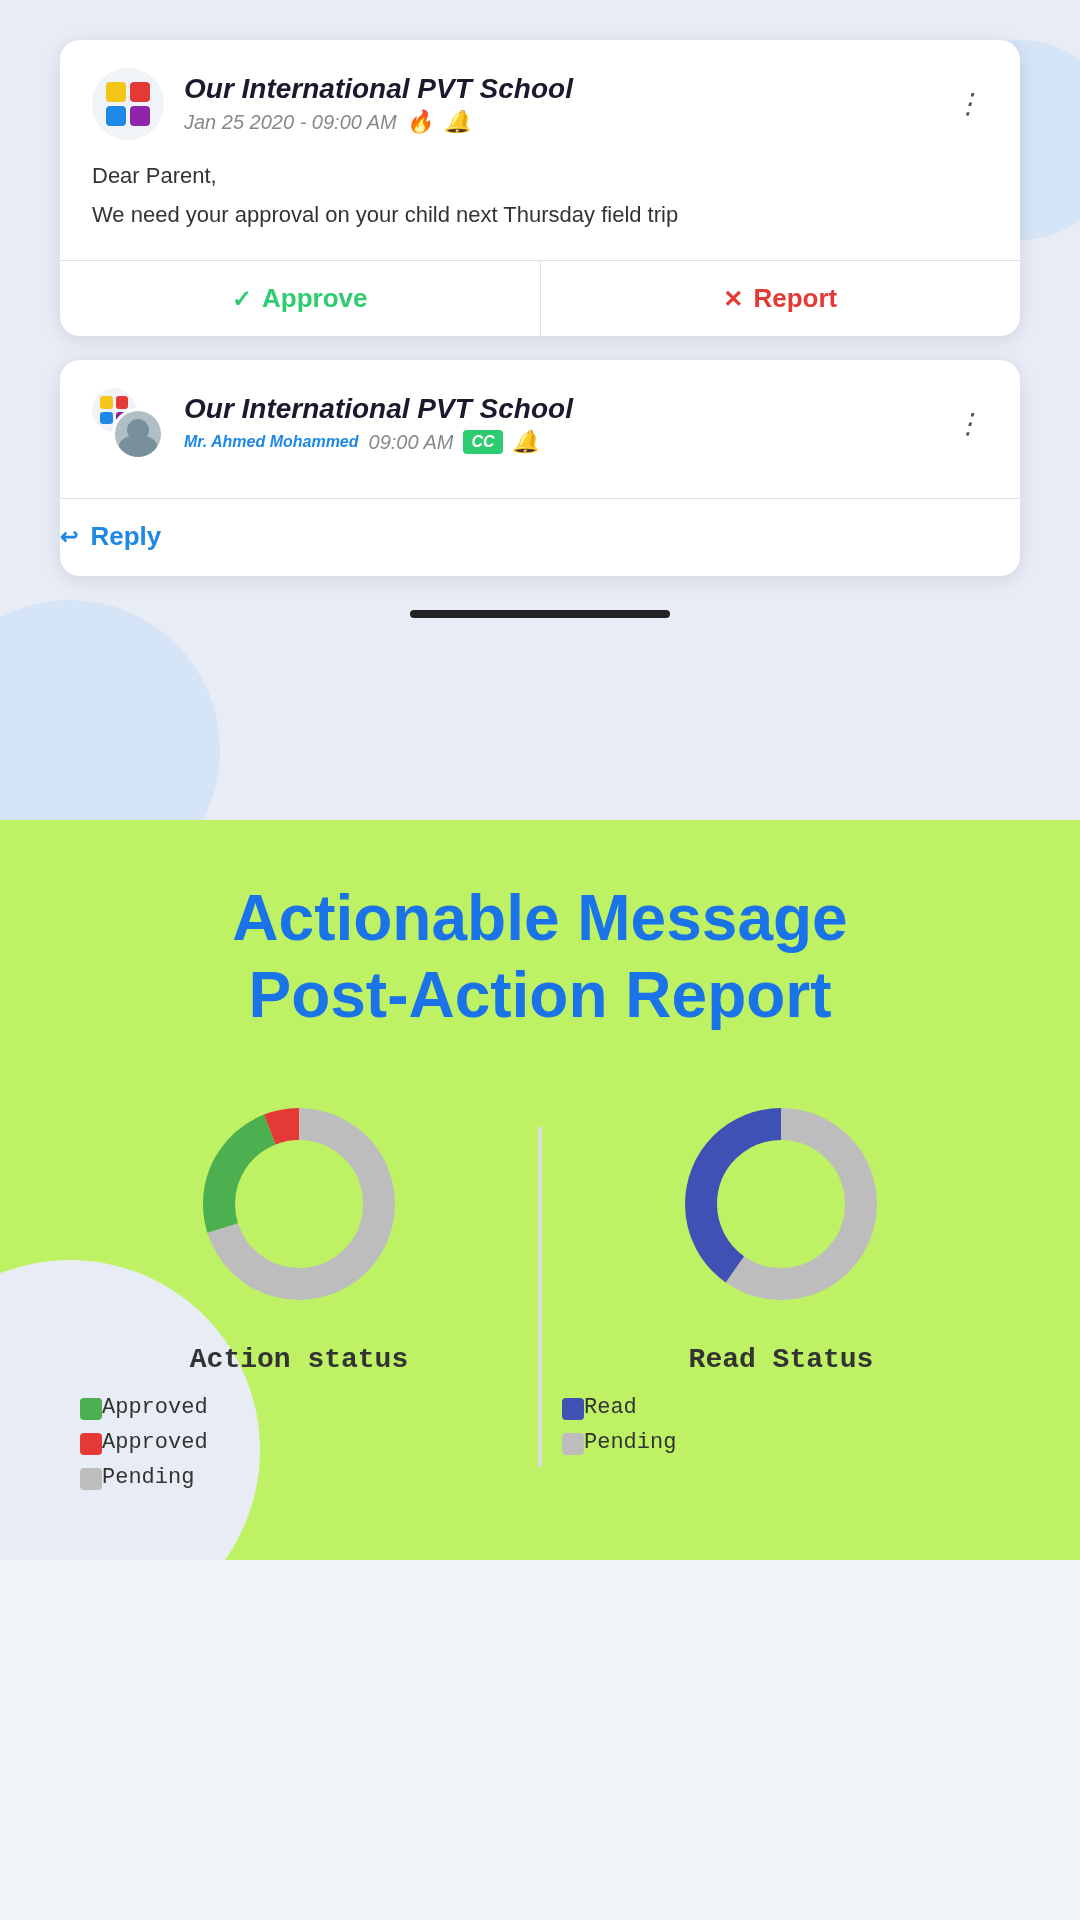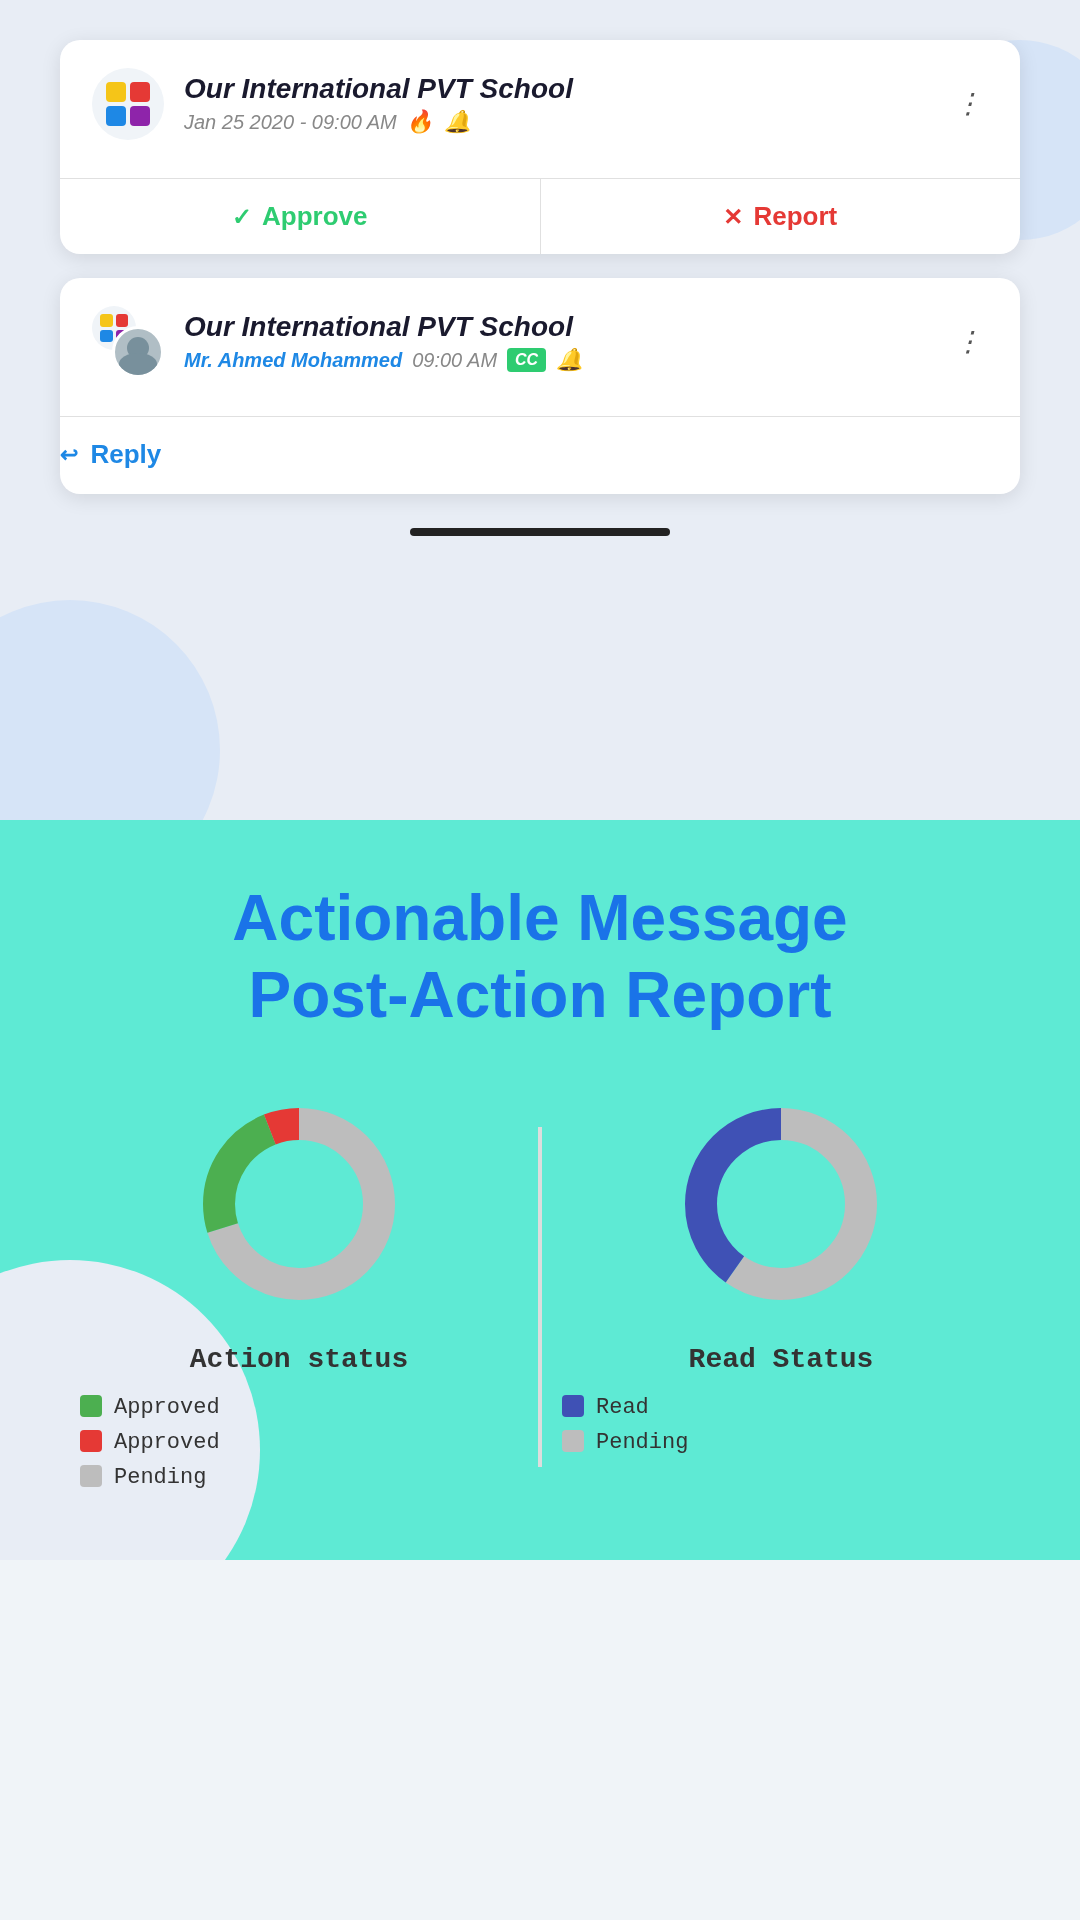--- a/index.html
+++ b/index.html
@@ -110,21 +110,21 @@
       gap: 10px;
       margin-top: 4px;
     }
 
     .card-date {
       font-size: 20px;
       color: #888;
     }
 
     .card-sender {
-      font-size: 20px;
+      font-size: 16px;
       color: #1e88e5;
       font-weight: 600;
     }
 
     .badge-cc {
       background: #2ecc71;
       color: #fff;
       font-size: 16px;
       font-weight: 700;
       padding: 3px 8px;
@@ -268,21 +268,21 @@
       height: 8px;
       background: #222;
       border-radius: 10px;
       margin: 0 auto 0 auto;
       position: relative;
       z-index: 3;
     }
 
     
     .report-section {
-      background: #5eead4;
+      background: #bef264;
       padding: 60px 60px 60px 60px;
       position: relative;
       overflow: hidden;
     }
 
     .report-bg-circle {
       position: absolute;
       width: 380px;
       height: 380px;
       border-radius: 50%;
@@ -349,22 +349,21 @@
     .legend {
       list-style: none;
       padding: 0;
       margin: 0;
       align-self: flex-start;
       padding-left: 20px;
     }
 
     .legend li {
       display: flex;
-      align-items: flex-start;
-      gap: 12px;
+      align-items: flex-end;
       font-size: 22px;
       color: #333;
       margin-bottom: 10px;
     }
 
     .legend-dot {
       width: 22px;
       height: 22px;
       border-radius: 4px;
       flex-shrink: 0;
@@ -401,20 +400,24 @@
         </div>
         <div class="card-header-info">
           <div class="school-name">Our International PVT School</div>
           <div class="card-meta">
             <span class="card-date">Jan 25 2020 - 09:00 AM</span>
             <span class="icon-emoji">🔥</span>
             <span class="icon-emoji">🔔</span>
           </div>
         </div>
         <div class="more-btn">⋮</div>
+      </div>
+      <div class="card-body">
+        <div class="greeting">Dear Parent,</div>
+        <div>We need  your approval on your child next Thursday field trip</div>
       </div>
     </div>
     <div class="card-actions">
       <div class="action-btn approve">
         <span class="checkmark">✓</span>
         <span>Approve</span>
       </div>
       <div class="action-btn reject">
         <span class="crossmark">✕</span>
         <span>Report</span>

